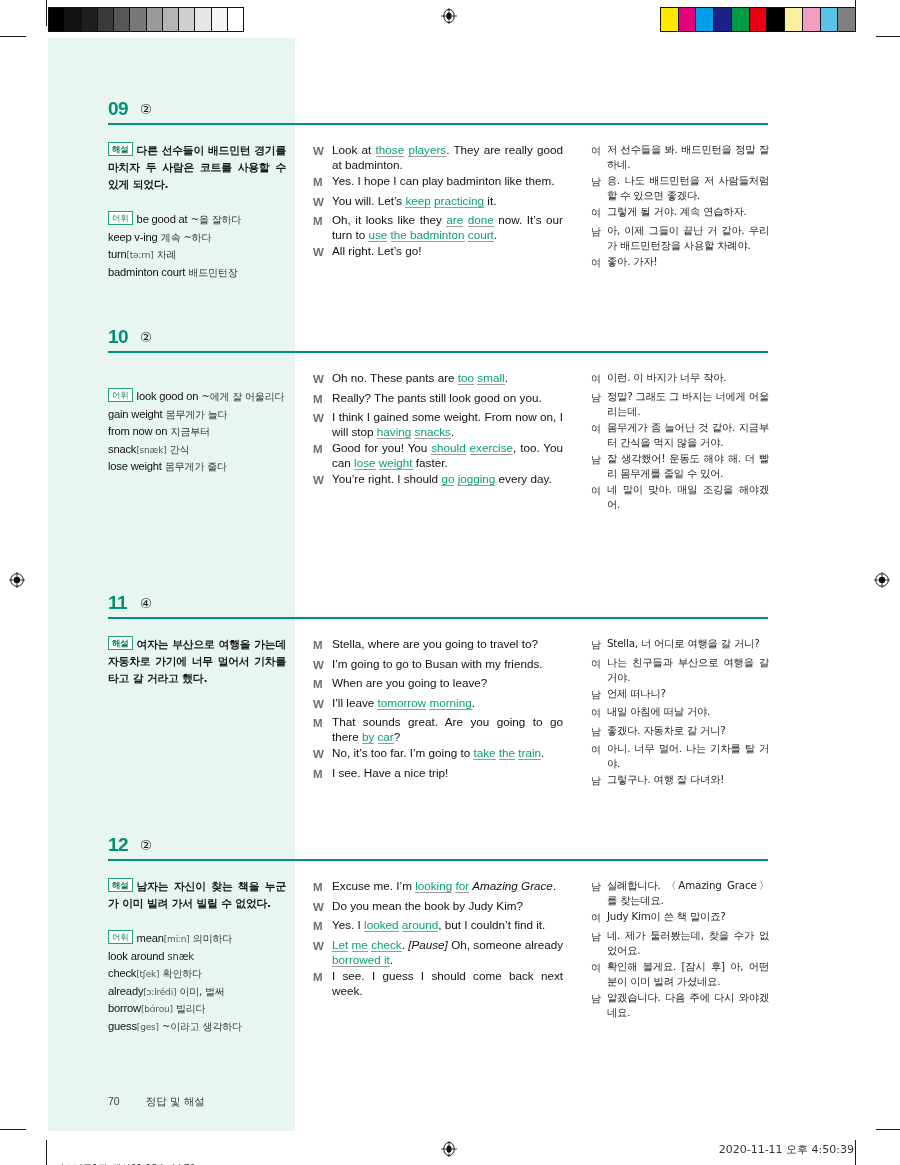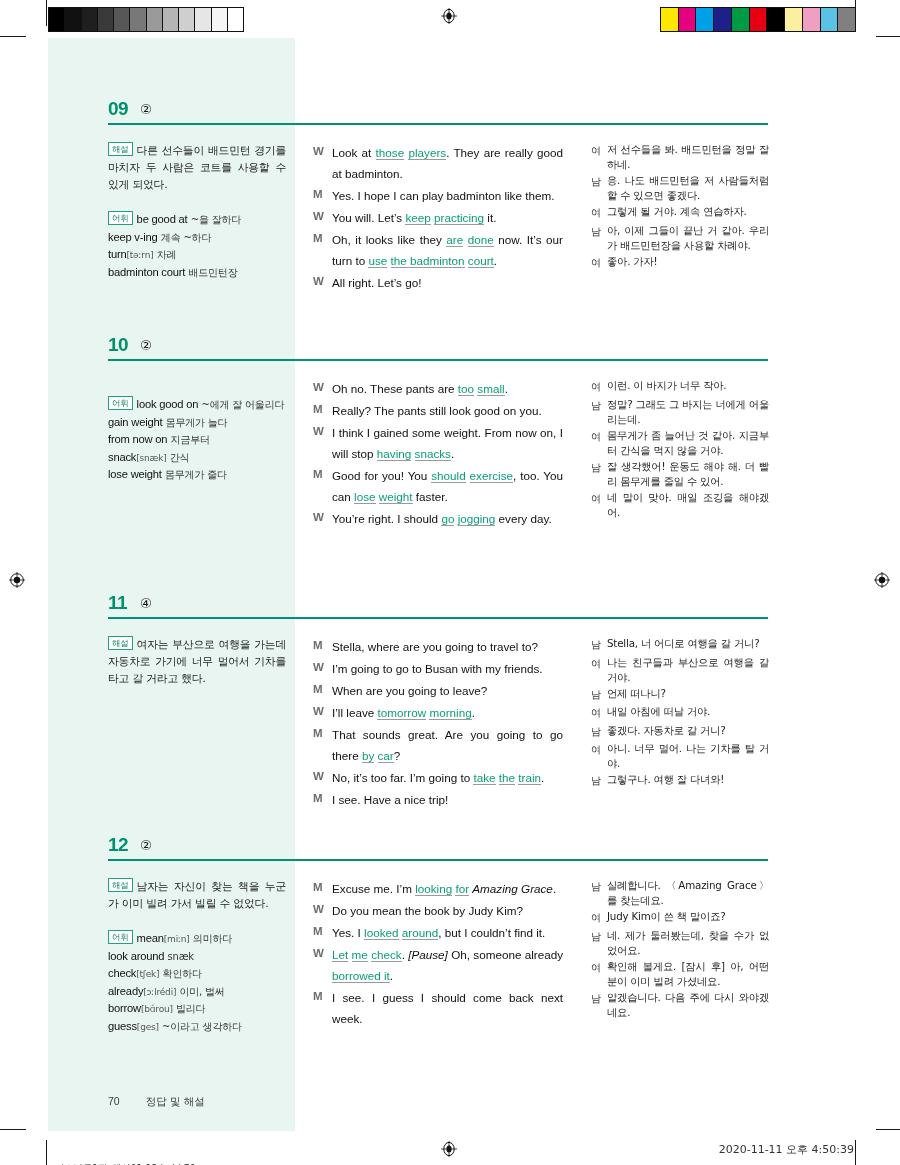--- a/index.html
+++ b/index.html
@@ -130,20 +130,21 @@
     font-family: "DejaVu Sans", sans-serif;
   }
 
   .ko-expl {
     font-size: 10.8px;
     line-height: 17px;
     color: #1a1a1a;
     text-align: justify;
     font-family: "DejaVu Sans", sans-serif;
     letter-spacing: -0.2px;
+    font-weight: bold;
   }
 
   .voca { margin-top: 18px; }
   .voca-line {
     font-size: 10.8px;
     line-height: 16.5px;
     color: #1a1a1a;
     font-family: "DejaVu Sans", sans-serif;
     letter-spacing: -0.2px;
   }
@@ -173,21 +174,21 @@
     flex: 0 0 19px;
     font-size: 11.5px;
     font-weight: bold;
     color: #6d6d6d;
     line-height: 18.5px;
     font-family: "Liberation Sans", sans-serif;
   }
   .sline {
     flex: 1 1 auto;
     font-size: 11.7px;
-    line-height: 21px;
+    line-height: 15px;
     color: #111;
     text-align: justify;
     font-family: "Liberation Sans", sans-serif;
   }
 
   .hl {
     color: #0a9e78;
     border-bottom: 1px solid #9a9a9a;
     padding-bottom: 0px;
   }
@@ -370,21 +371,21 @@
               <div class="kspk">남</div>
               <div class="kline">아, 이제 그들이 끝난 거 같아. 우리가 배드민턴장을 사용할 차례야.</div>
             </div>
             <div class="krow">
               <div class="kspk">여</div>
               <div class="kline">좋아. 가자!</div>
             </div>
           </div>
         </div>
       </div>
-      <div class="qblock" style="top: 296px;">
+      <div class="qblock" style="top: 288px;">
         <div class="qhead">
           <div class="qnum">10</div>
           <div class="qans">②</div>
           <div class="qrule" style="top: 25px;"></div>
         </div>
         <div class="cols" style="top: 44px;">
           <div class="col-left">
             <div class="voca">
               <div class="voca-line"><span class="chip">어휘</span><span class="voca-en">look good on</span> <span class="voca-ko">~에게 잘 어울리다</span></div>
               <div class="voca-line"><span class="voca-en">gain weight</span> <span class="voca-ko">몸무게가 늘다</span></div>

